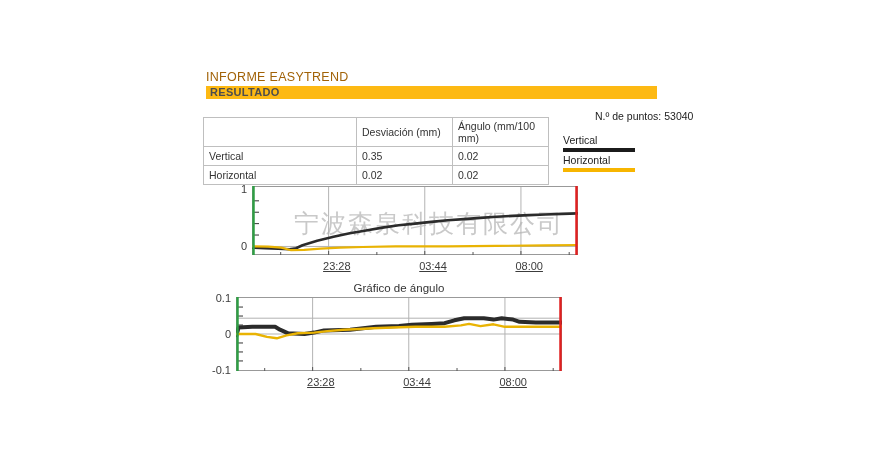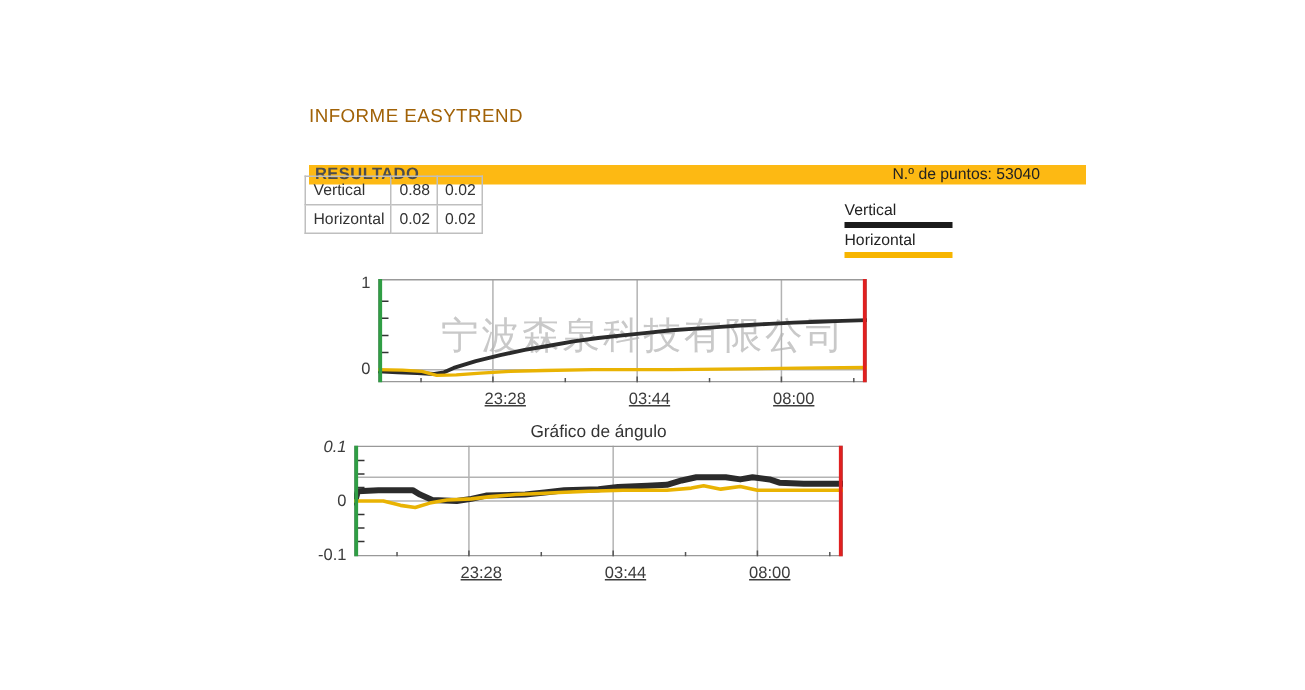--- a/index.html
+++ b/index.html
@@ -1,22 +1,22 @@
 <!DOCTYPE html>
 <html><head>
 <meta charset="utf-8">
 <style>
   html,body{margin:0;padding:0;background:#fff;}
   .canvas{position:relative;width:870px;height:460px;background:#ffffff;overflow:hidden;
           font-family:"Liberation Sans",sans-serif;color:#333;}
 
   .page-title{position:absolute;left:206px;top:70px;font-size:12.5px;font-weight:500;
               color:#a16207;letter-spacing:.3px;}
-  .section-bar{position:absolute;left:206px;top:86px;width:518px;height:13px;
-               background:#fdb913;margin-top:24px;}
+  .section-bar{position:absolute;left:206px;top:86px;width:451px;height:13px;
+               background:#fdb913;}
   .section-bar span{position:absolute;left:4px;top:0px;font-size:11px;font-weight:700;
                color:#4d4d4d;letter-spacing:.3px;line-height:13px;}
 
   .results-table{position:absolute;left:203px;top:117px;border-collapse:collapse;
                  font-size:10.5px;color:#333;}
   .results-table td,.results-table th{border:1px solid #bfbfbf;font-weight:400;
                  text-align:left;padding:2px 4px 2px 5px;height:14px;}
   .col-label{width:143px;}
   .col-desv{width:86px;}
   .col-ang{width:86px;}
@@ -48,23 +48,28 @@
 <div class="canvas">
 
   <div class="page-title">INFORME EASYTREND</div>
 
   <div class="section-bar">
     <span>RESULTADO</span>
   </div>
 
   <table class="results-table">
     <tbody>
+        <tr>
+      <th class="col-label"></th>
+      <th class="col-desv">Desviación (mm)</th>
+      <th class="col-ang">Ángulo (mm/100 mm)</th>
+    </tr>
     <tr>
       <td>Vertical</td>
-      <td>0.88</td>
+      <td>0.35</td>
       <td>0.02</td>
     </tr>
     <tr>
       <td>Horizontal</td>
       <td>0.02</td>
       <td>0.02</td>
     </tr>
   </tbody>
     </table>
 
@@ -131,21 +136,21 @@
         <line x1="2" y1="54.96116504854369" x2="7" y2="54.96116504854369" stroke="#333" stroke-width="1"></line>
         <line x1="2" y1="45.980582524271846" x2="7" y2="45.980582524271846" stroke="#333" stroke-width="1"></line>
         <line x1="2" y1="28.01941747572815" x2="7" y2="28.01941747572815" stroke="#333" stroke-width="1"></line>
         <line x1="2" y1="19.03883495145631" x2="7" y2="19.03883495145631" stroke="#333" stroke-width="1"></line>
         <line x1="2" y1="10.058252427184465" x2="7" y2="10.058252427184465" stroke="#333" stroke-width="1"></line>
         <polyline points="0.0,39.9 2.6,30.5 16.3,29.8 39.1,29.8 44.0,32.7 52.2,36.3 68.5,37.0 78.2,35.6 88.0,33.4 114.1,32.7 127.1,31.3 140.2,29.8 163.0,29.1 176.0,27.7 195.6,26.9 208.6,26.2 218.4,23.3 228.2,21.2 247.8,21.2 257.5,22.6 265.7,21.2 277.1,22.6 283.6,24.8 299.9,25.5 326.0,25.5" fill="none" stroke="#2b2b2b" stroke-width="4" stroke-linejoin="round"></polyline>
         <polyline points="0.0,37.0 19.6,37.0 31.0,39.9 40.8,41.3 50.5,38.4 61.9,36.3 78.2,35.6 91.3,34.1 107.6,32.7 123.9,32.0 136.9,31.3 156.5,30.5 179.3,29.8 208.6,29.8 224.9,28.4 233.1,26.9 244.5,29.1 257.5,27.3 268.9,29.8 326.0,29.8" fill="none" stroke="#e9b303" stroke-width="2.4" stroke-linejoin="round"></polyline>
         <line x1="1.5" y1="0" x2="1.5" y2="74" stroke="#2f9e44" stroke-width="2.5"></line>
         <line x1="324.5" y1="0" x2="324.5" y2="74" stroke="#e02020" stroke-width="2.5"></line>
       </svg>
-  <div class="ytick-label" style="top: -4.92233px; font-style: italic;">0.1</div>
+  <div class="ytick-label" style="top: -4.92233px;">0.1</div>
       <div class="ytick-label" style="top: 31px;">0</div>
       <div class="ytick-label" style="top: 66.9223px;">-0.1</div>
       <div class="xtick-label" style="left: 54.61px; top: 79px;">23:28</div>
       <div class="xtick-label" style="left: 150.78px; top: 79px;">03:44</div>
       <div class="xtick-label" style="left: 246.95px; top: 79px;">08:00</div>
     </div>
 
 </div>
 
 </body></html>

